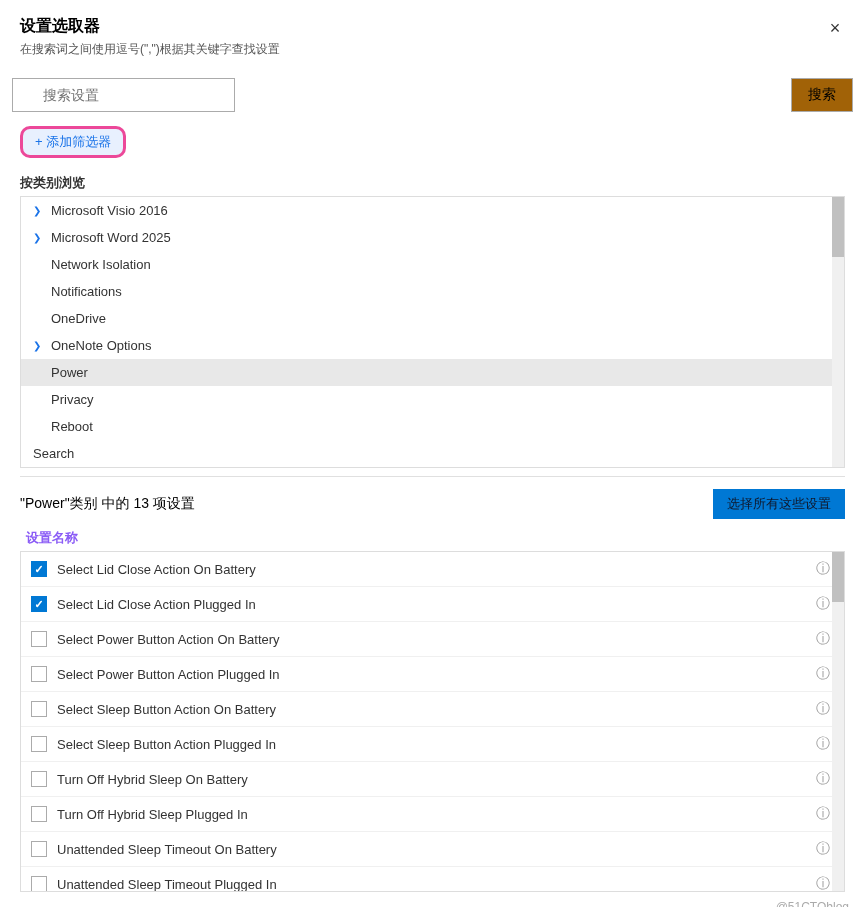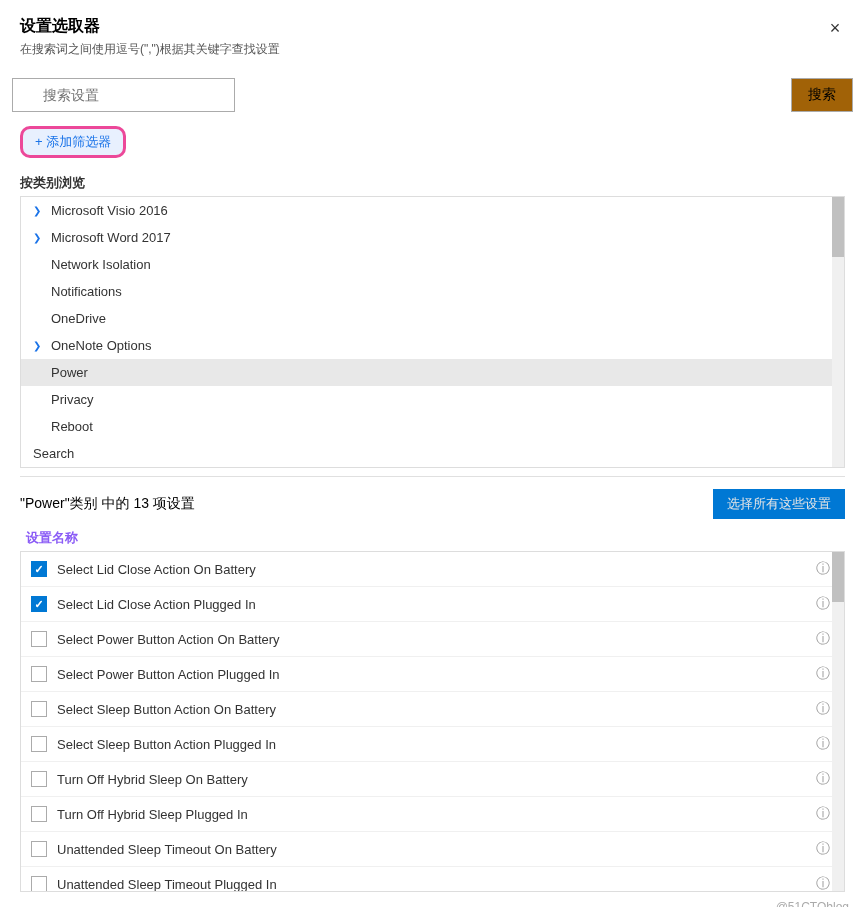--- a/index.html
+++ b/index.html
@@ -143,21 +143,21 @@
       align-items: center;
       justify-content: space-between;
       margin-bottom: 6px;
     }
     .settings-count-label {
       font-size: 14px;
       color: #000;
     }
     .select-all-btn {
       background: #0078d4;
-      color: #e5e5e5;
+      color: #0f172a;
       border: none;
       padding: 6px 14px;
       cursor: pointer;
       font-size: 13px;
     }
     .settings-col-header {
       font-size: 13px;
       color: #8b5cf6;
       font-weight: 600;
       padding: 4px 0 4px 6px;
@@ -242,21 +242,21 @@
 
   <div style="position:relative; margin: 0 20px; border: 1px solid #ddd; max-height: 278px; overflow: hidden;">
     <div class="category-list" style="border:none; margin:0; max-height:278px; overflow-y:scroll; padding-right:12px;">
 
       <div class="category-item">
         <span class="chevron">❯</span>
         <span>Microsoft Visio 2016</span>
       </div>
       <div class="category-item">
         <span class="chevron">❯</span>
-        <span>Microsoft Word 2017</span>
+        <span>Microsoft Word 2025</span>
       </div>
       <div class="category-item">
         <span class="chevron" style="visibility:hidden;">❯</span>
         <span>Network Isolation</span>
       </div>
       <div class="category-item">
         <span class="chevron" style="visibility:hidden;">❯</span>
         <span>Notifications</span>
       </div>
       <div class="category-item">

